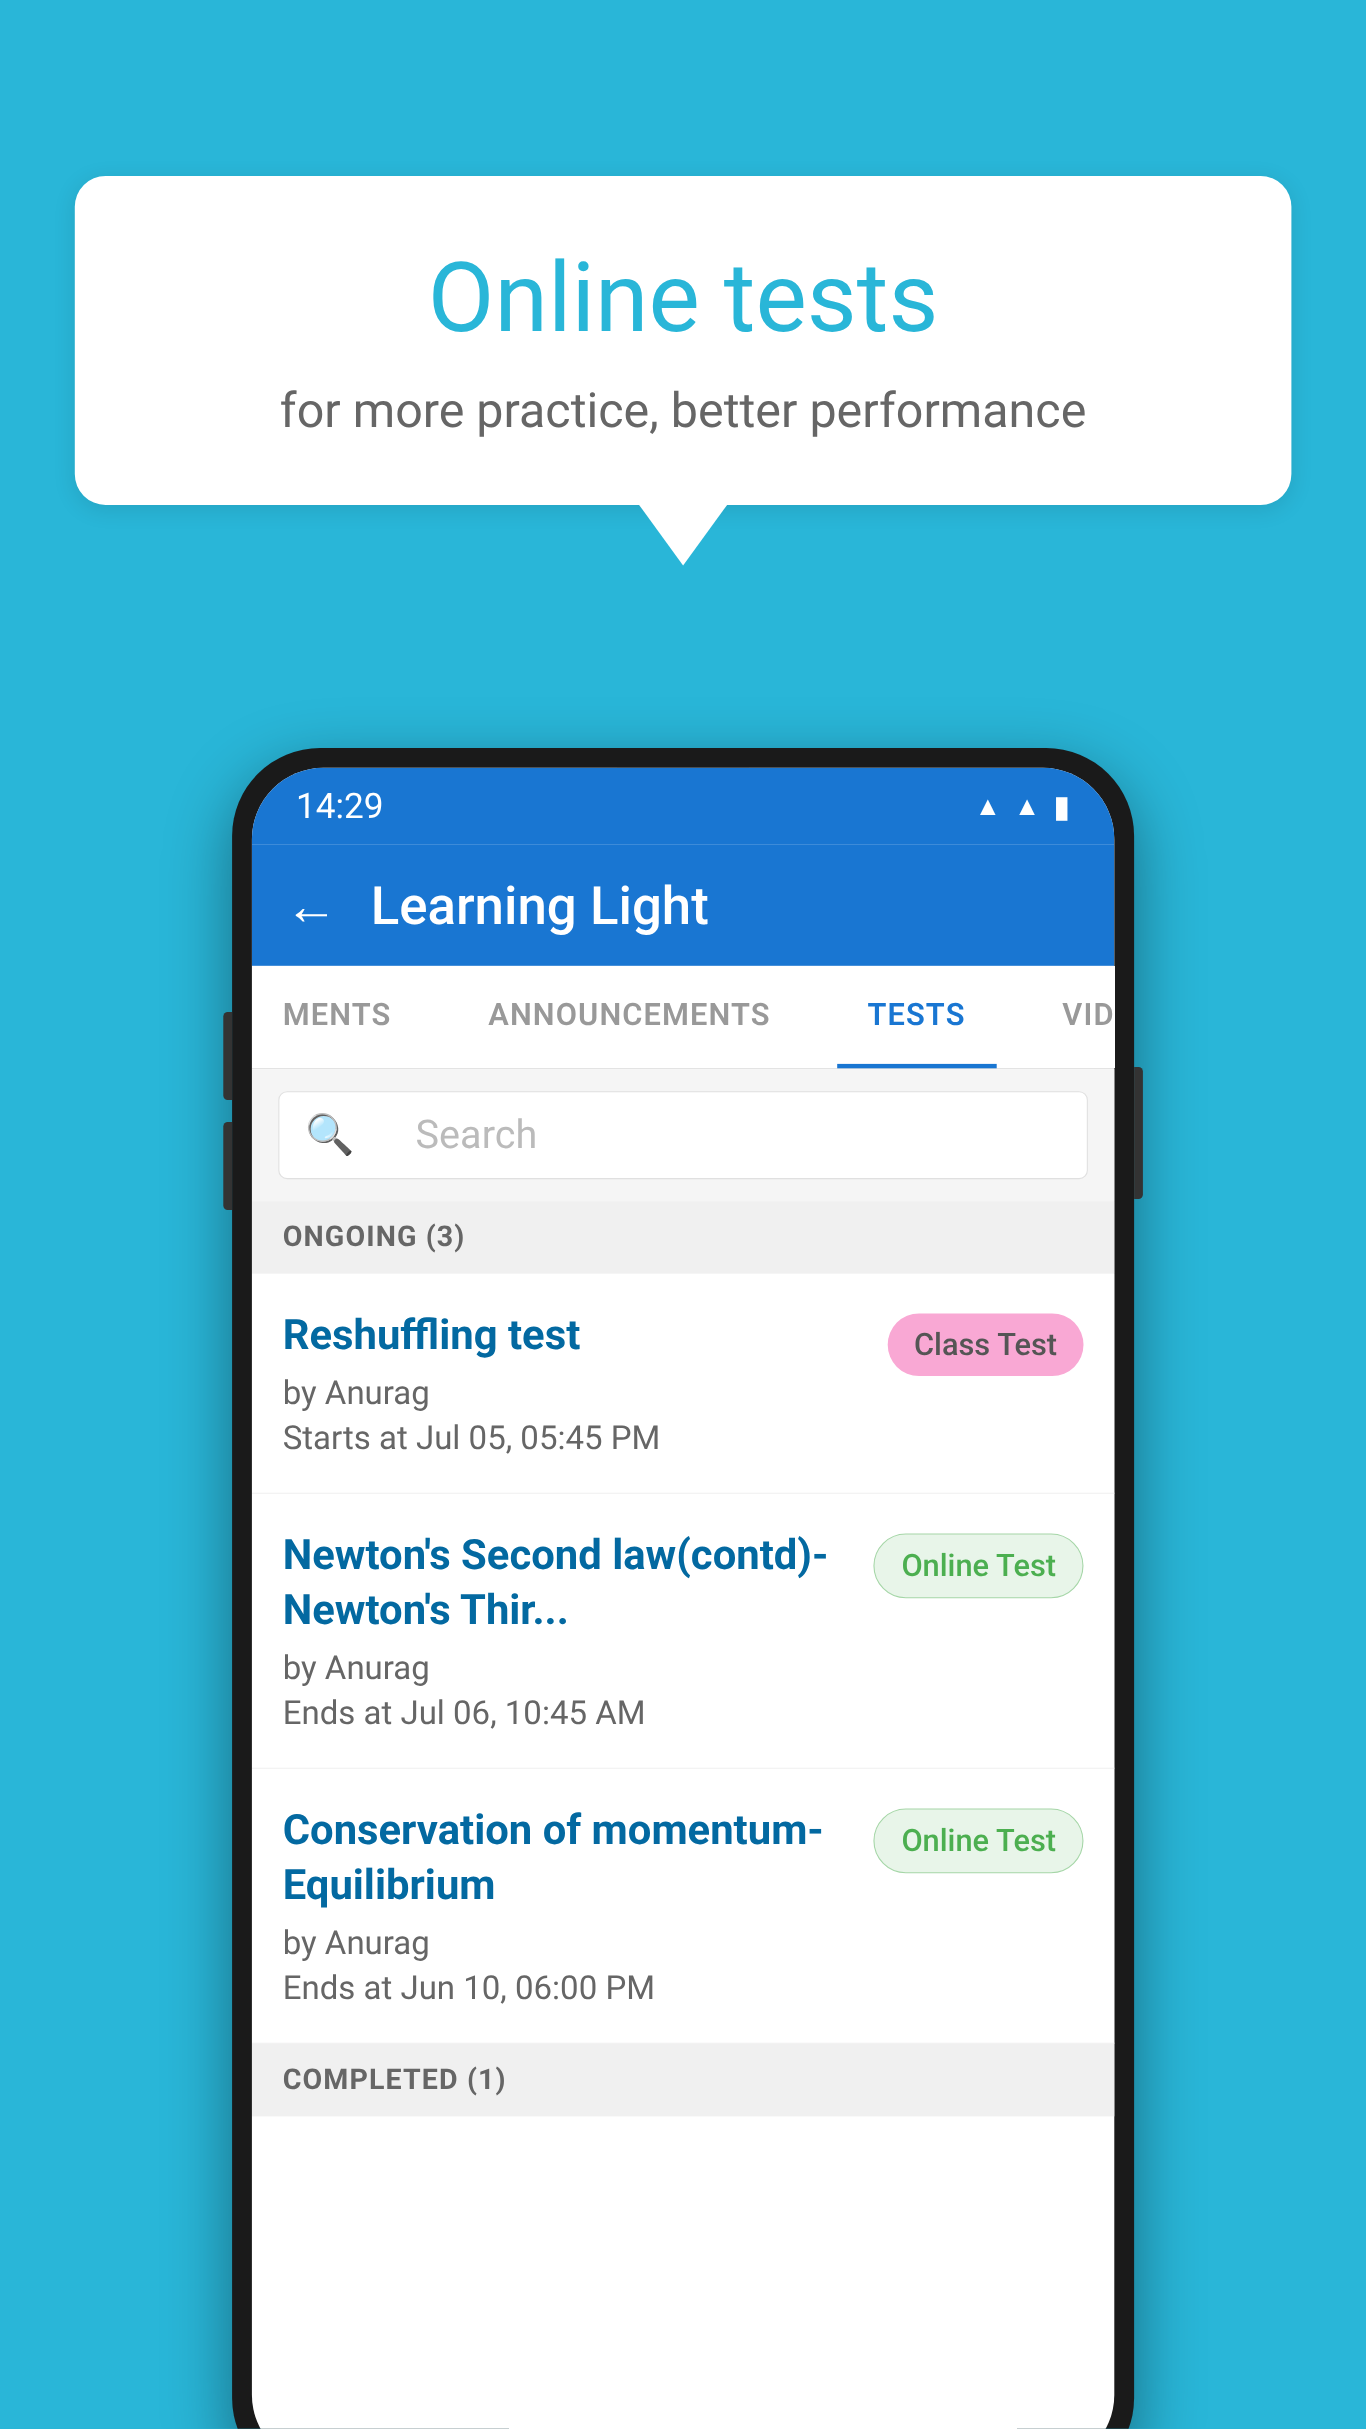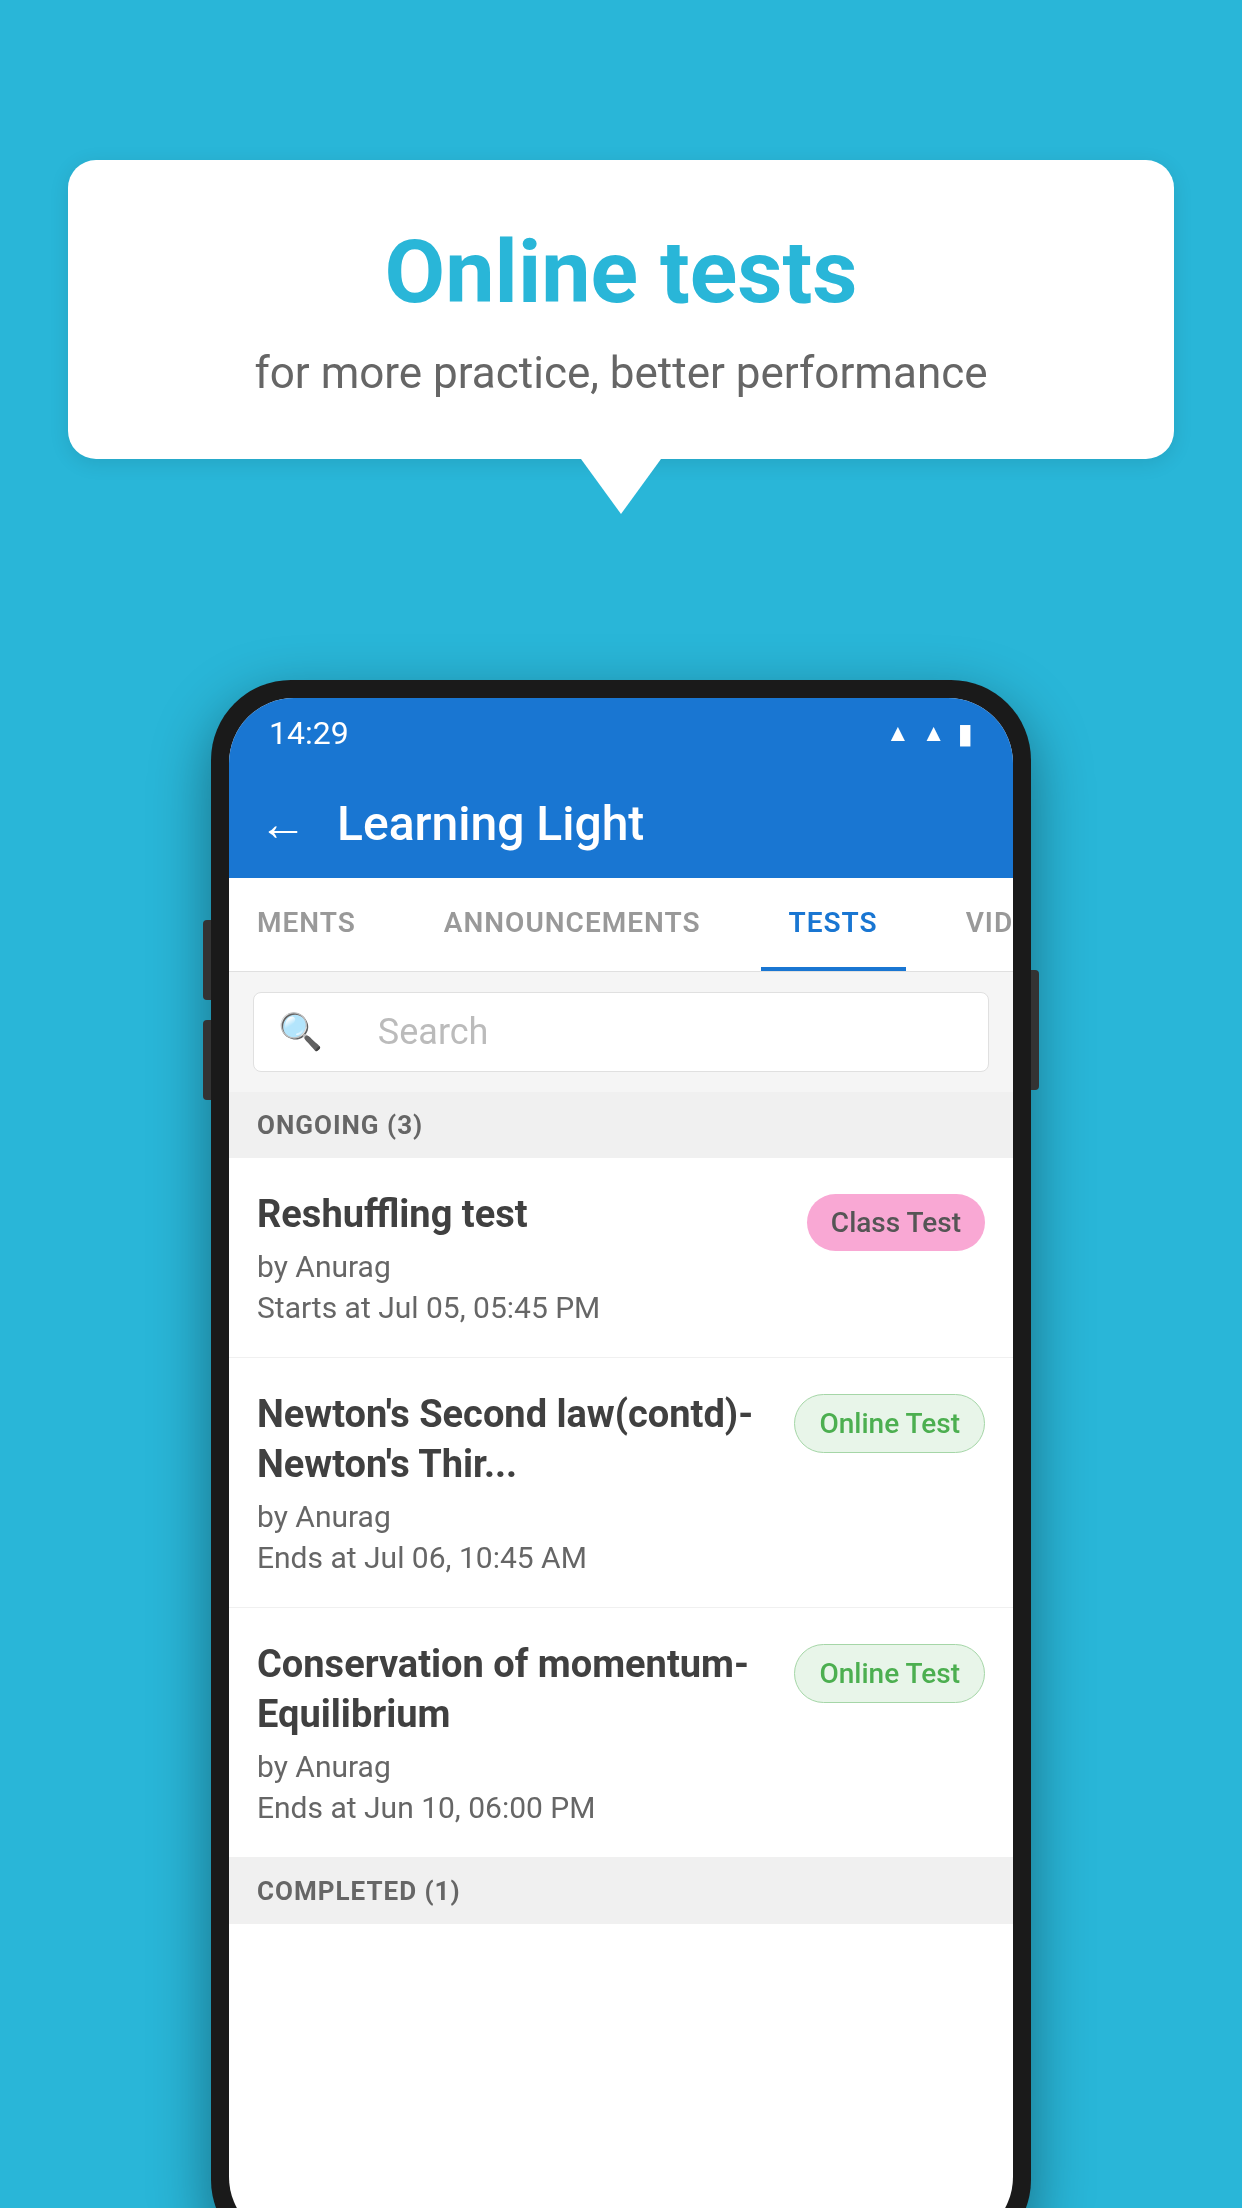--- a/index.html
+++ b/index.html
@@ -29,21 +29,21 @@
       border-radius: 28px;
       padding: 60px 80px;
       text-align: center;
       width: 100%;
       box-shadow: 0 4px 20px rgba(0,0,0,0.1);
     }
 
     .speech-bubble-title {
       color: #29b6d8;
       font-size: 88px;
-      font-weight: 700;
+      font-weight: 400;
       margin-bottom: 24px;
     }
 
     .speech-bubble-subtitle {
       color: #666;
       font-size: 44px;
       font-weight: 400;
     }
 
     .speech-bubble-arrow {
@@ -219,21 +219,21 @@
     }
 
     .test-info {
       flex: 1;
       margin-right: 20px;
     }
 
     .test-name {
       font-size: 38px;
       font-weight: 700;
-      color: #404040;
+      color: #0369a1;
       margin-bottom: 10px;
       line-height: 1.3;
     }
 
     .test-author {
       font-size: 30px;
       color: #666;
       margin-bottom: 6px;
     }
 

